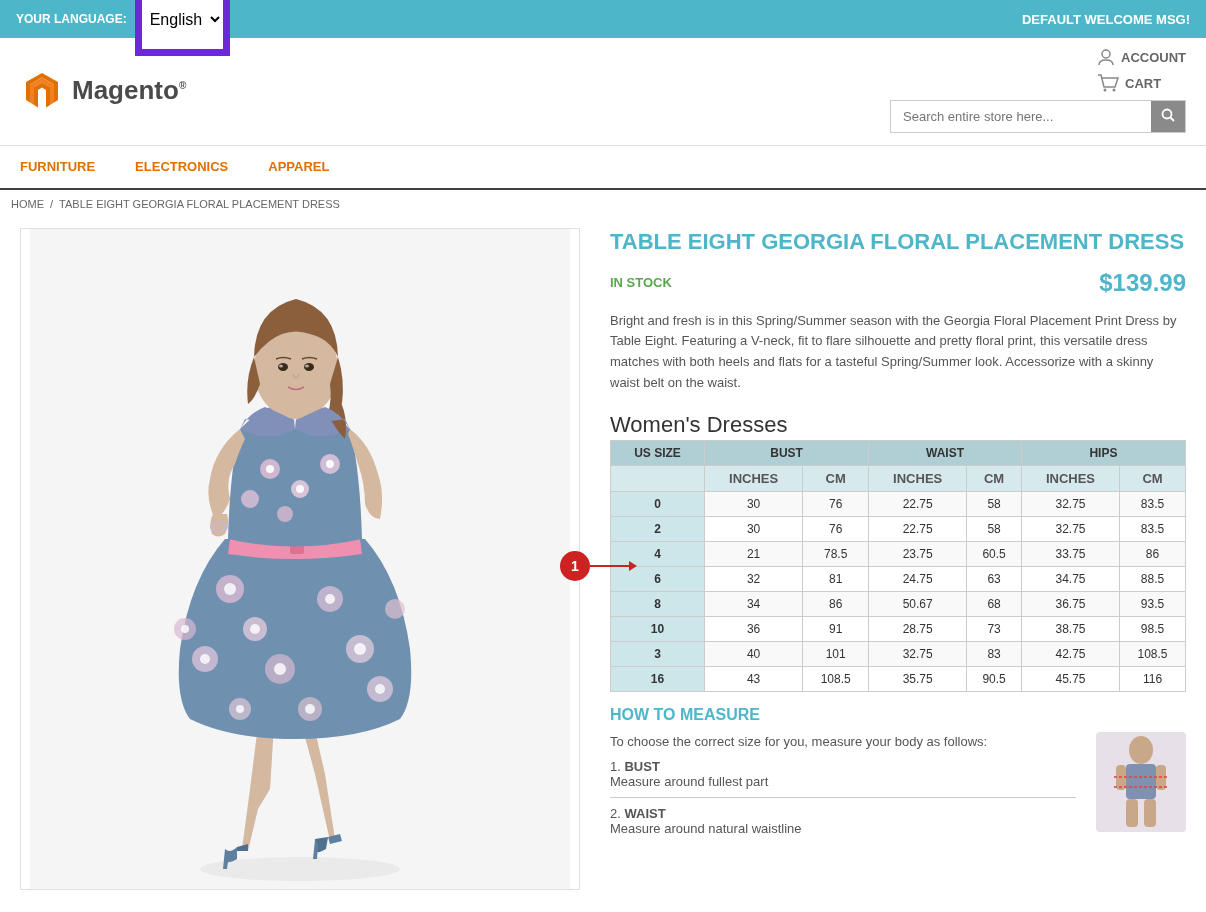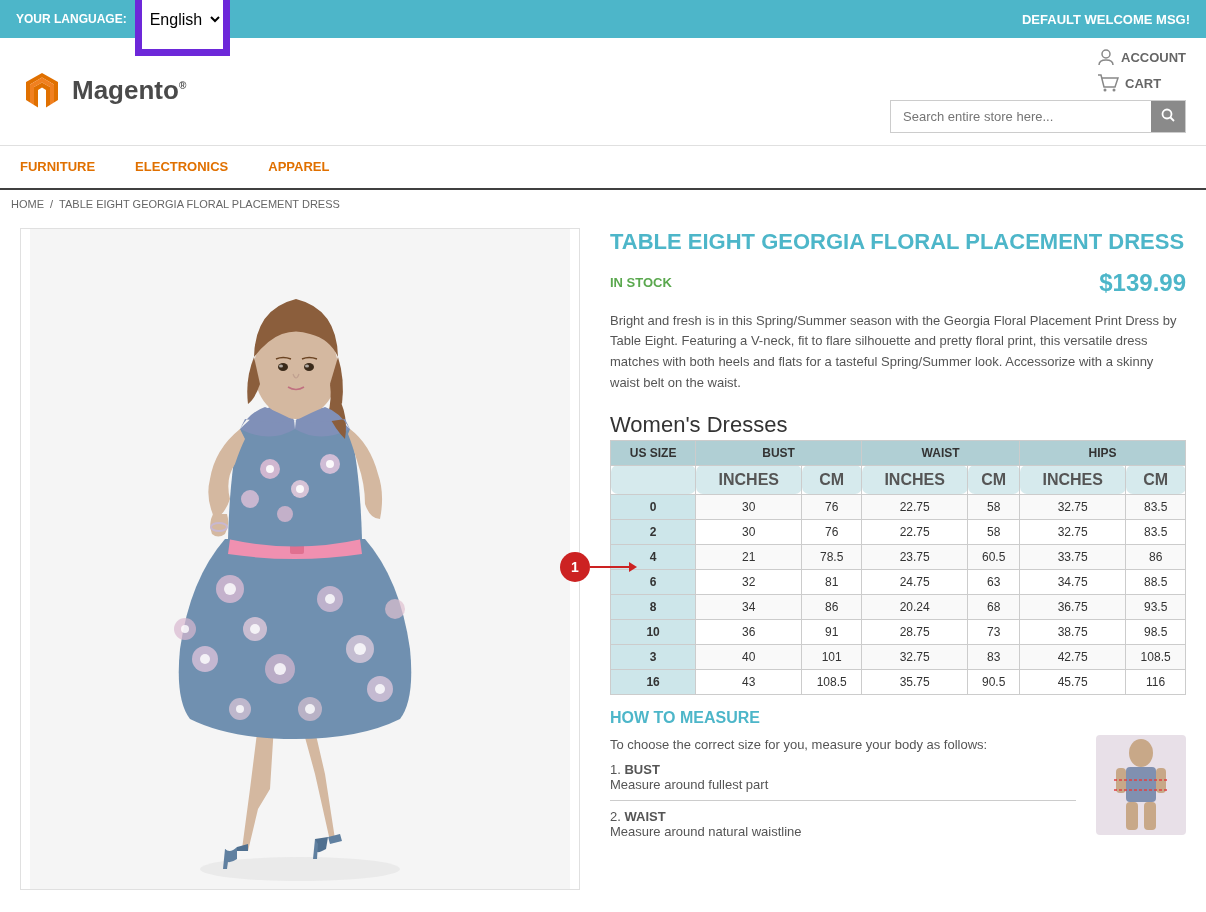--- a/index.html
+++ b/index.html
@@ -122,22 +122,21 @@
     .size-table .header-row th {
       background: #b0cfd4;
       color: #333;
       font-weight: bold;
       font-size: 12px;
       text-transform: uppercase;
     }
     .size-table .subheader-row th {
       background: #d6eaed;
       color: #555;
-      font-size: 16px;
-      border-radius: 7px;
+      font-size: 13px;
     }
     .size-table .size-col {
       background: #cde6ea;
       font-weight: bold;
       color: #333;
     }
     .size-table tr:nth-child(odd) td { background: #f9f9f9; }
     .size-table tr:nth-child(even) td { background: #fff; }
     .size-table td.size-col { background: #cde6ea !important; }
     .badge-circle {
@@ -442,21 +441,21 @@
     <td>81</td>
     <td>24.75</td>
     <td>63</td>
     <td>34.75</td>
     <td>88.5</td>
   </tr>
             <tr>
     <td class="size-col">8</td>
     <td>34</td>
     <td>86</td>
-    <td>20.24</td>
+    <td>50.67</td>
     <td>68</td>
     <td>36.75</td>
     <td>93.5</td>
   </tr>
             <tr>
     <td class="size-col">10</td>
     <td>36</td>
     <td>91</td>
     <td>28.75</td>
     <td>73</td>

